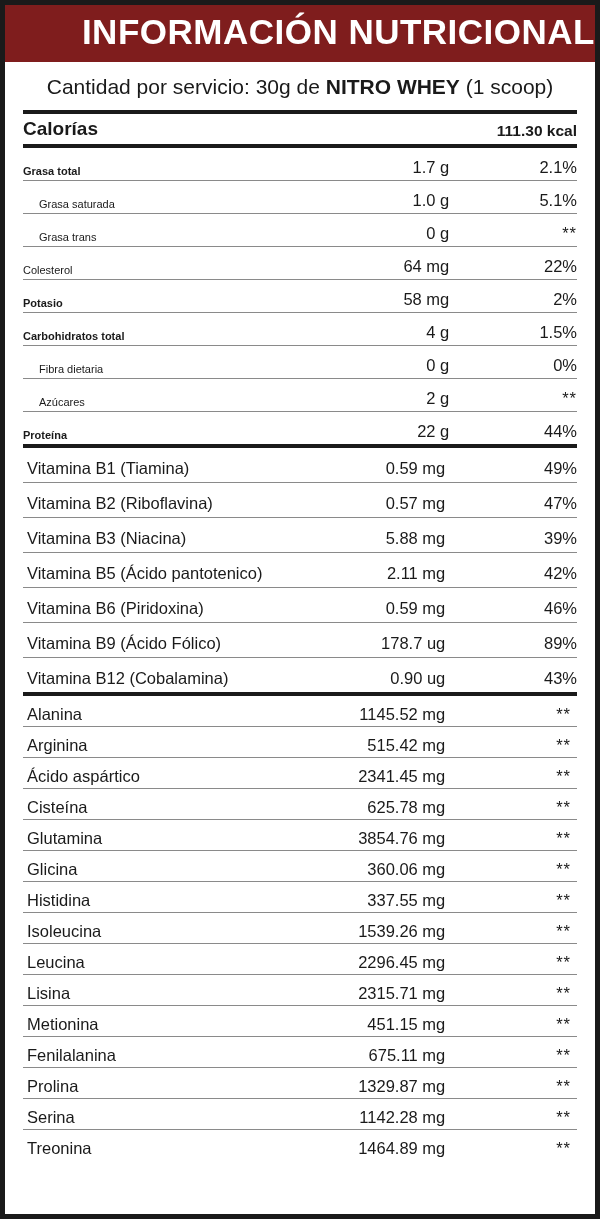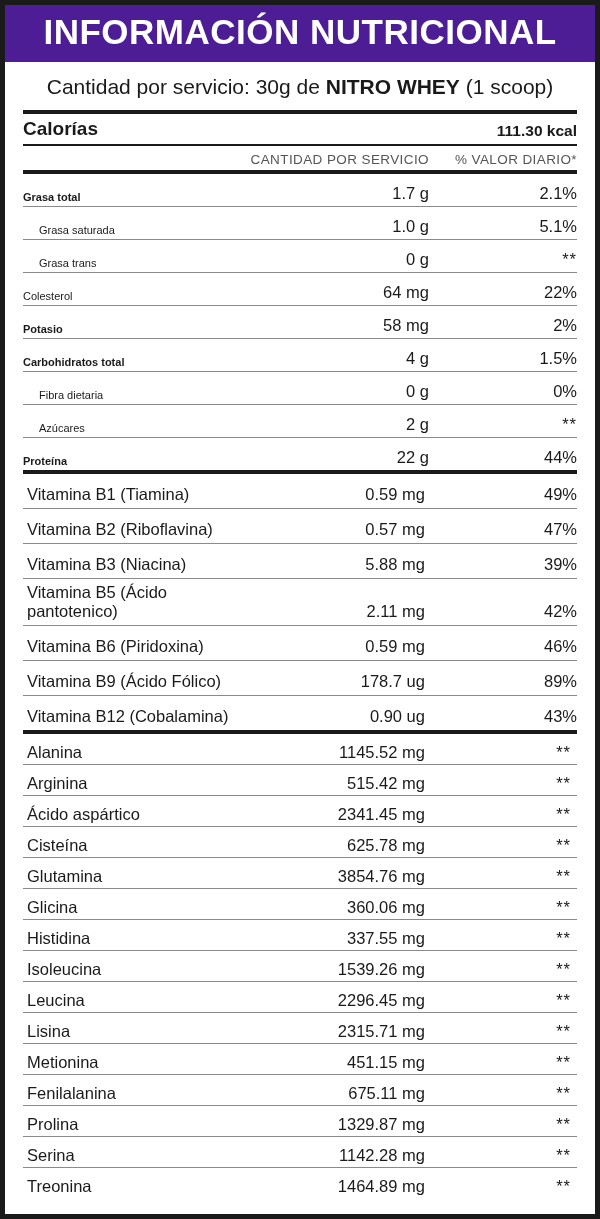--- a/index.html
+++ b/index.html
@@ -17,23 +17,23 @@
     position: relative;
     width: 600px;
     min-height: 1219px;
     box-sizing: border-box;
     border: 5px solid #1a1a1a;
     background: #ffffff;
     padding: 0;
   }
   
   .title-bar {
-    background: #4c1d95;
+    background: #7f1d1d;
     color: #ffffff;
-    text-align: center;
+    text-align: right;
     padding: 9px 0 13px 0;
   }
   .title-bar .title-text {
     display: block;
     font-size: 35px;
     font-weight: bold;
     letter-spacing: 0.5px;
     line-height: 1;
   }
   
@@ -116,25 +116,20 @@
   <div class="table-wrap">
     <table>
       <tbody>
 
         <tr class="cal-row">
           <td class="col-name rule-thick">Calorías</td>
           <td class="col-amt rule-thick"></td>
           <td class="col-dv rule-thick">111.30 kcal</td>
         </tr>
 
-        <tr class="head-row">
-          <td class="col-name rule-med"></td>
-          <td class="col-amt rule-med">CANTIDAD POR SERVICIO</td>
-          <td class="col-dv rule-med">% VALOR DIARIO*</td>
-        </tr>
 
         <tr class="row nutri">
           <td class="col-name rule-thick b">Grasa total</td>
           <td class="col-amt rule-thick">1.7 g</td>
           <td class="col-dv rule-thick">2.1%</td>
         </tr>
         <tr class="row nutri">
           <td class="col-name rule-thin indent1">Grasa saturada</td>
           <td class="col-amt rule-thin">1.0 g</td>
           <td class="col-dv rule-thin">5.1%</td>

